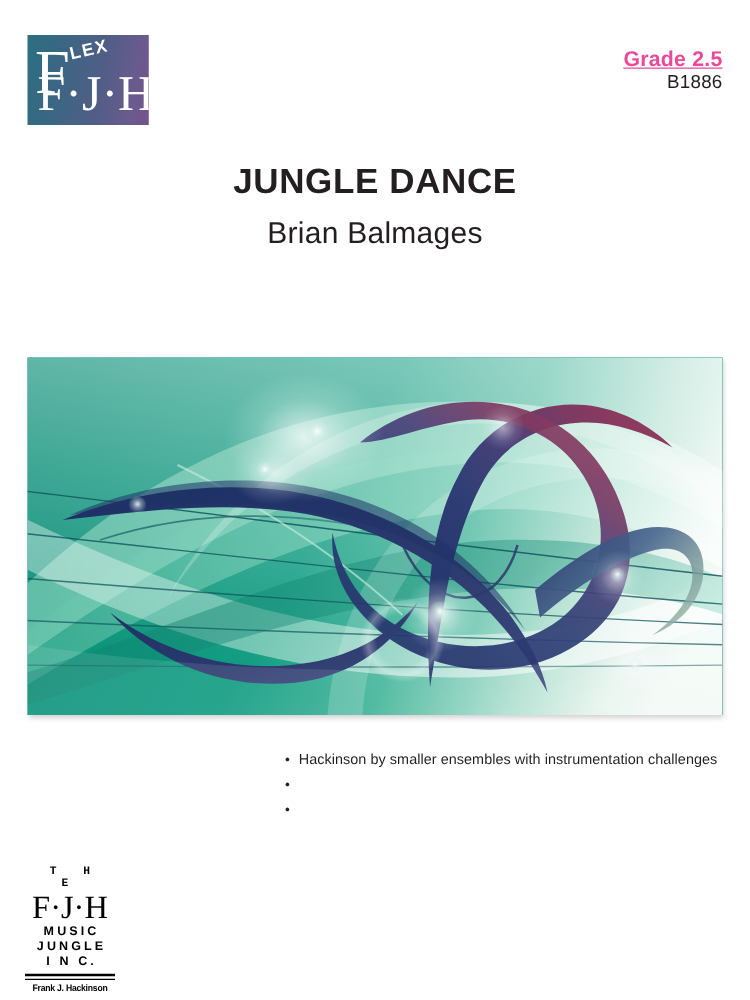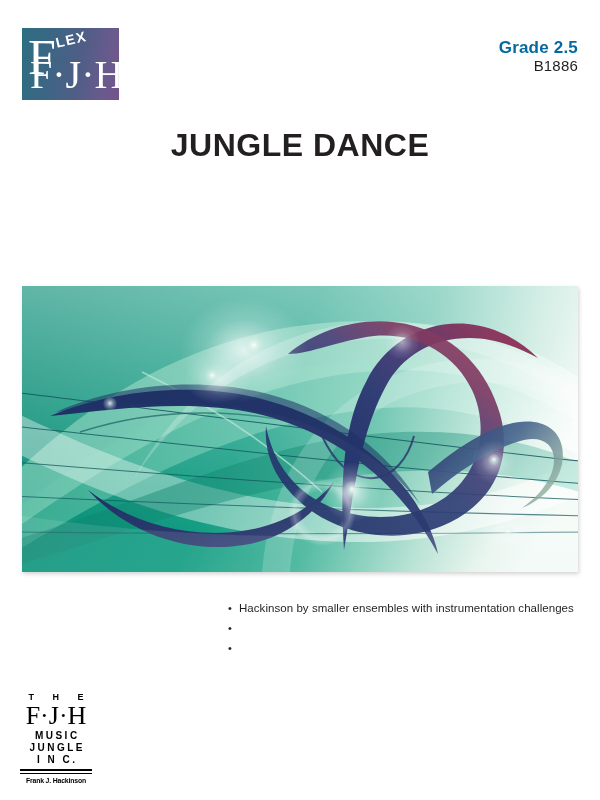--- a/index.html
+++ b/index.html
@@ -71,41 +71,42 @@
   #grade-block {
     position: absolute;
     right: 22px;
     top: 38px;
     text-align: right;
   }
   #grade-block .grade {
     font-size: 17px;
     font-weight: bold;
     letter-spacing: 0.2px;
-    color: #0369a1;
+    color: #ec4899;
     line-height: 20px;
+    text-decoration: underline;
   }
   #grade-block .code {
     font-size: 15px;
     font-weight: normal;
     color: #231f20;
     line-height: 15px;
     letter-spacing: 0.2px;
   }
 
   
   #title-block {
     position: absolute;
     left: 0;
     top: 126px;
     width: 600px;
     text-align: center;
   }
   #work-title {
-    font-size: 32px;
+    font-size: 28px;
     font-weight: bold;
     letter-spacing: 0.5px;
     color: #231f20;
     line-height: 38px;
   }
   #composer {
     font-size: 24px;
     font-weight: normal;
     color: #231f20;
     line-height: 34px;
@@ -152,21 +153,21 @@
   
   #publisher-logo {
     position: absolute;
     left: 20px;
     top: 692px;
     width: 72px;
     color: #000000;
     text-align: center;
   }
   #publisher-logo .the {
-    font-family: Liberation Sans, sans-serif;
+    font-family: Liberation Mono, monospace;
     font-size: 9px;
     font-weight: bold;
     letter-spacing: 8px;
     line-height: 10px;
     text-indent: 8px;
   }
   #publisher-logo .fjh {
     font-family: "Liberation Serif", serif;
     font-size: 26px;
     line-height: 28px;
@@ -212,20 +213,21 @@
 
   <div id="grade-block">
     <div class="grade">Grade 2.5</div>
     <div class="code">B1886</div>
   </div>
 
 </div>
 
 <div id="title-block">
   <div id="work-title">JUNGLE DANCE</div>
+  <div id="composer">Brian Balmages</div>
 </div>
 
 <div id="artwork">
   <svg width="556" height="286" viewBox="0 0 556 286" xmlns="http://www.w3.org/2000/svg">
     <defs>
       <linearGradient id="bg" x1="0" y1="0.35" x2="1" y2="0.62">
         <stop offset="0%" stop-color="#0d9079"></stop>
         <stop offset="42%" stop-color="#0e9b80"></stop>
         <stop offset="62%" stop-color="#3fb398"></stop>
         <stop offset="80%" stop-color="#a9ddcc"></stop>

